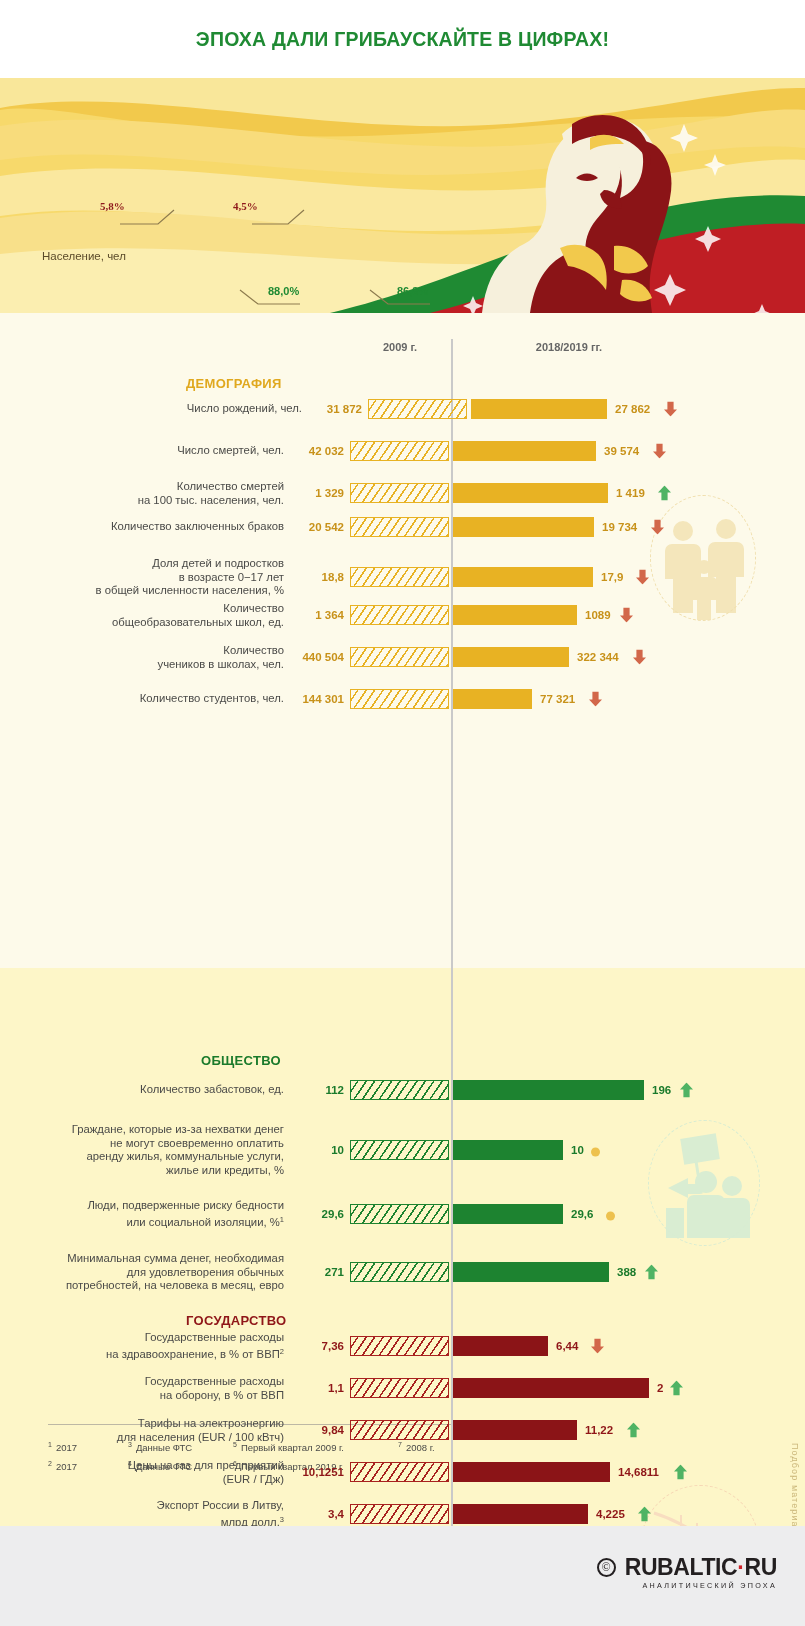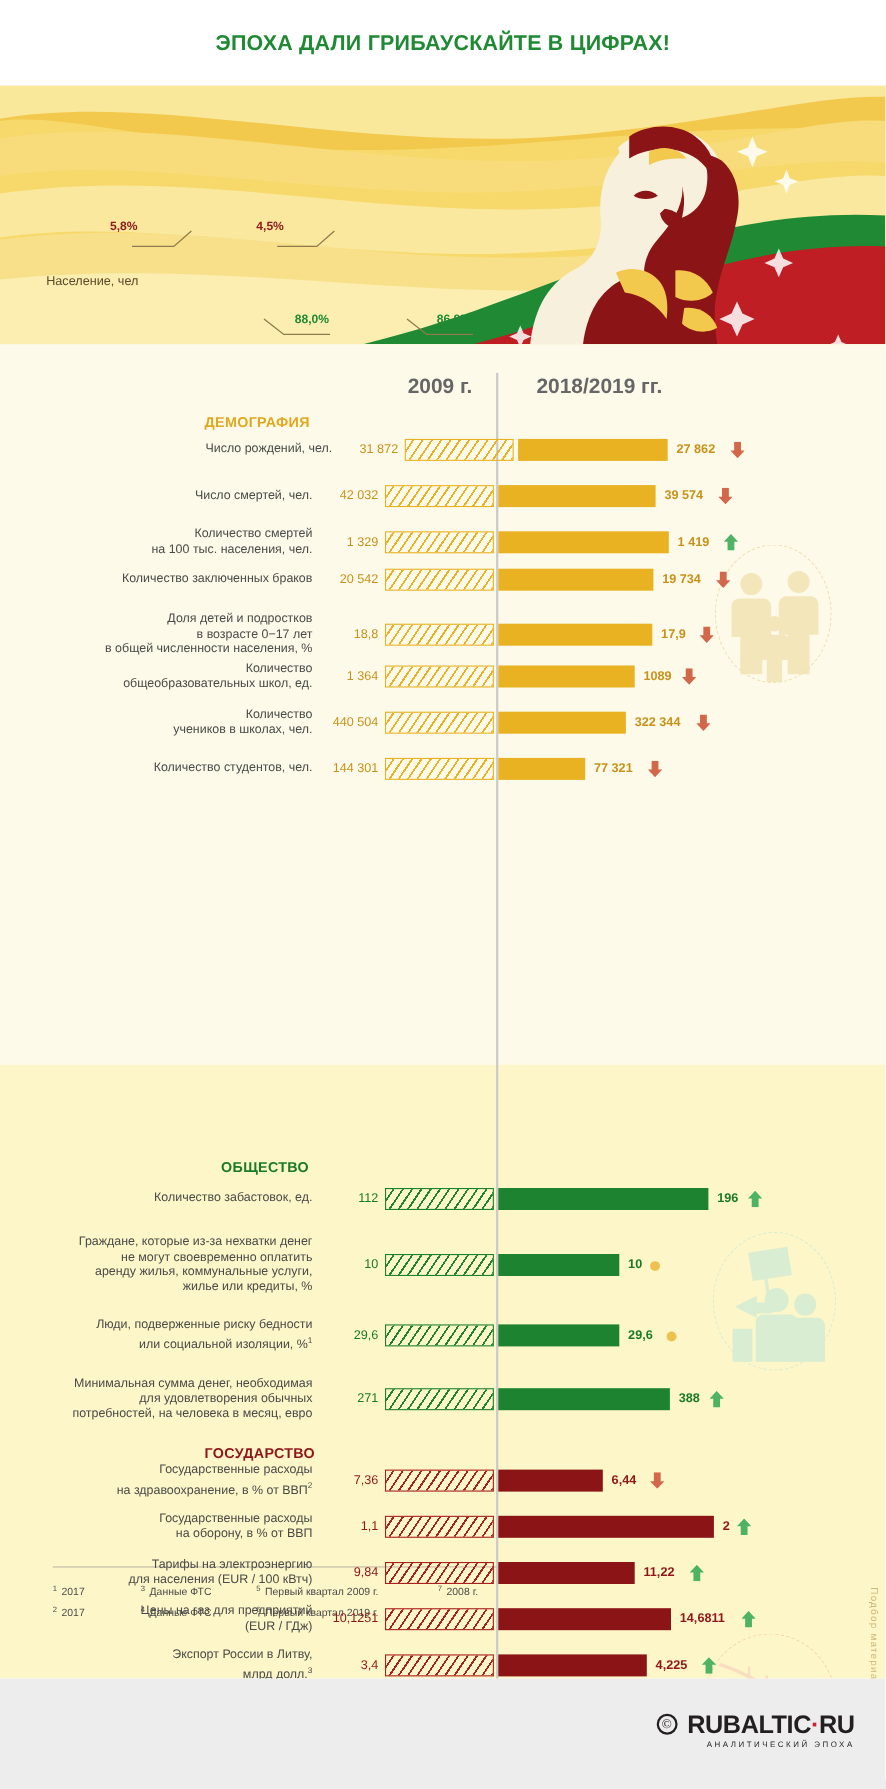--- a/index.html
+++ b/index.html
@@ -36,21 +36,21 @@
   }
   .donut { position: absolute; }
   .donut .center-txt {
     position: absolute; left: 0; right: 0; top: 50%;
     transform: translateY(-50%);
     text-align: center; font-size: 14px; color: #333; font-weight: normal;
   }
   .pct {
     position: absolute; font-size: 11px; font-weight: bold;
   }
-  .pct.red { color: #8f1a1c; }
+  .pct.red { color: #8f1a1c; font-family: Liberation Serif, serif; }
   .pct.green { color: #1f8a33; }
 
   .legend { position: absolute; left: 42px; top: 272px; z-index: 4; }
   .legend .row { display: flex; align-items: center; gap: 7px; margin-bottom: 5px; }
   .legend .sw { width: 11px; height: 11px; display: block; }
 
   
   .panel {
     position: relative;
     background: #fdfaea;
@@ -63,39 +63,39 @@
   }
   .panel-inner { position: relative; z-index: 2; }
 
   .axis-line {
     position: absolute; left: 451px; top: 26px; width: 2px; height: 1345px;
     background: #c9c9c9; z-index: 1;
   }
 
   .col-heads { position: absolute; top: 28px; left: 0; width: 100%; }
   .col-heads .h {
-    position: absolute; font-size: 19px; font-weight: bold; color: #666;
+    position: absolute; font-size: 11px; font-weight: bold; color: #666;
   }
   .h-2009 { left: 355px; width: 90px; text-align: center; }
   .h-2018 { left: 462px; width: 140px; text-align: right; }
 
   .section-title {
     position: absolute; font-size: 13px; font-weight: bold; letter-spacing: .3px;
   }
 
   
   .row { position: absolute; left: 0; width: 100%; height: 20px; }
   .row .lbl {
     position: absolute; right: 521px; top: 50%; transform: translateY(-50%);
     text-align: right; font-size: 11.3px; line-height: 13.5px; color: #4a4a48;
     width: 300px;
   }
   .row .lval {
     position: absolute; top: 50%; transform: translateY(-50%);
-    font-size: 11.5px; font-weight: normal; text-align: left;
+    font-size: 11.5px; font-weight: bold; text-align: left;
   }
   .row .bar-left {
     position: absolute; top: 50%; transform: translateY(-50%);
     height: 20px; right: 356px;
   }
   .row .bar-right {
     position: absolute; top: 50%; transform: translateY(-50%);
     left: 453px; height: 20px;
   }
   .row .rval {

